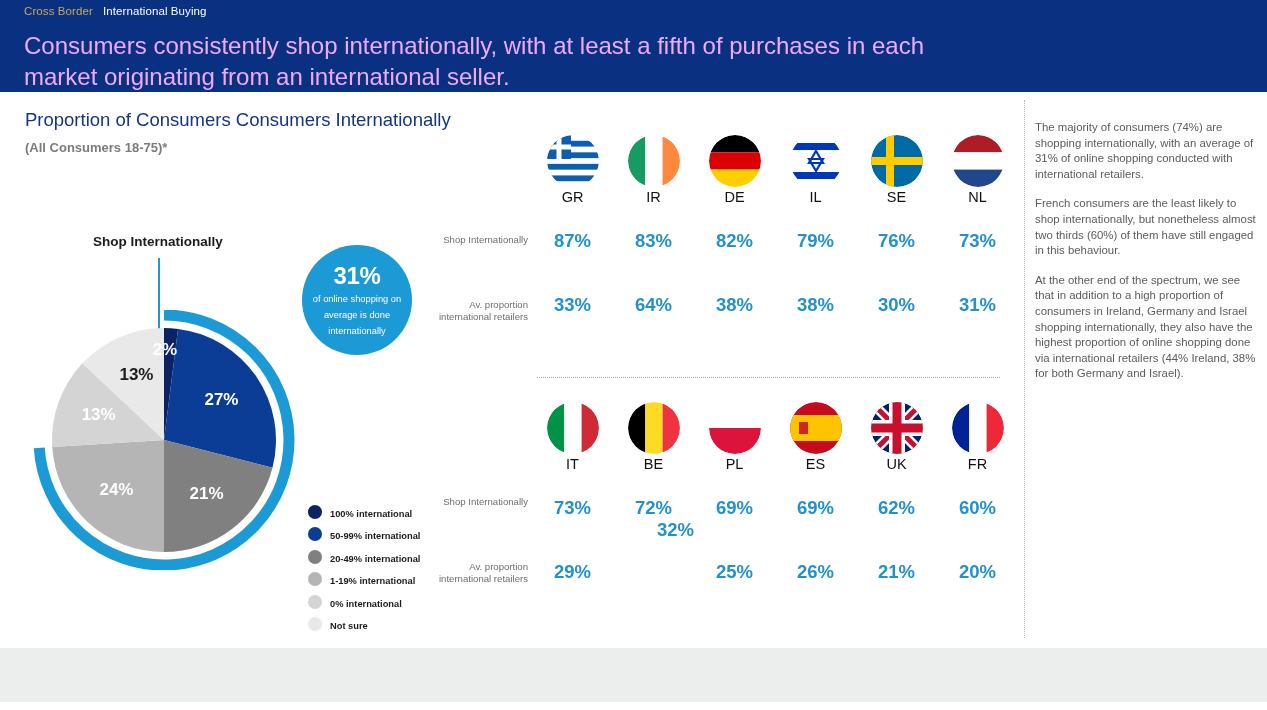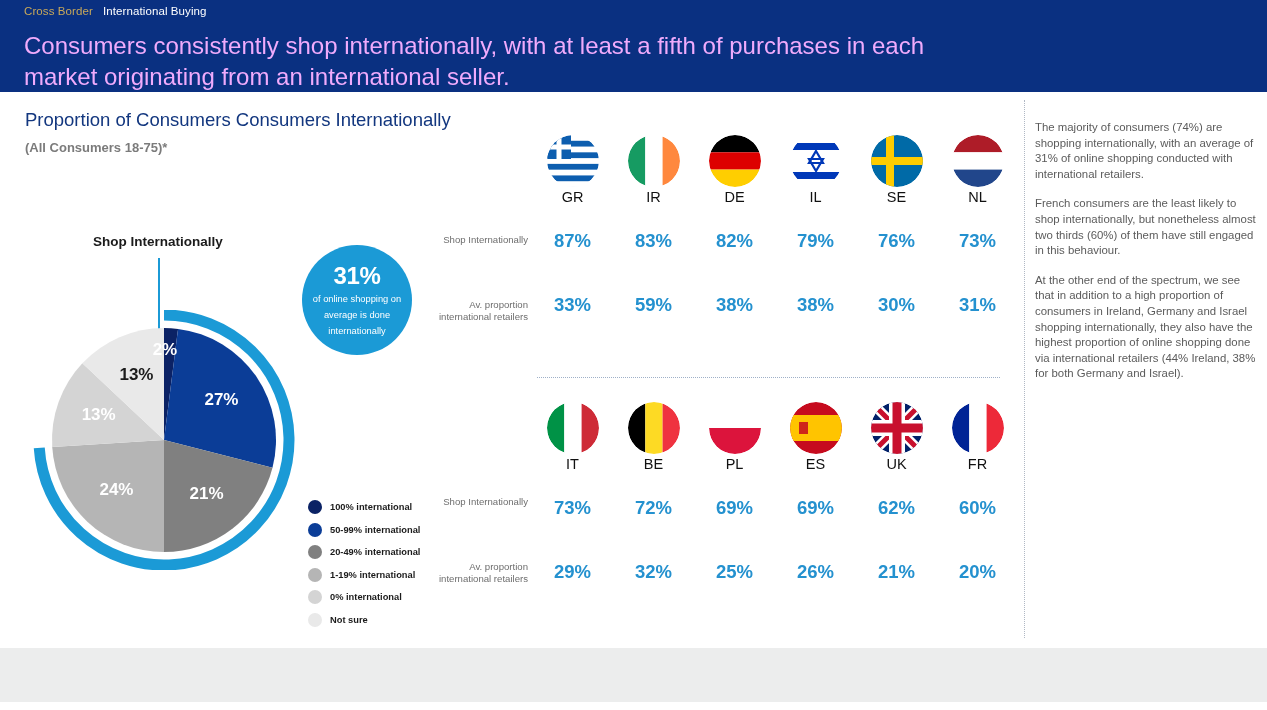--- a/index.html
+++ b/index.html
@@ -60,21 +60,21 @@
   
   .bubble {
     position:absolute; left:302px; top:245px; width:110px; height:110px;
     border-radius:50%; background:#1b9ad6; color:#fff; text-align:center;
   }
   .bubble-num { font-size:24px; font-weight:bold; margin-top:17px; letter-spacing:-.3px; }
   .bubble-txt { font-size:9.3px; line-height:16px; padding:1px 8px 0; }
 
   
   .legend { position:absolute; left:308px; top:496px; width:130px; }
-  .leg-row { display:flex; align-items:center; height:22.5px; }
+  .leg-row { display:flex; align-items:flex-end; height:22.5px; }
   .leg-dot { width:14px; height:14px; border-radius:50%; flex:0 0 auto; }
   .leg-txt { font-size:9.3px; color:#1b1b1b; margin-left:8px; white-space:nowrap; font-weight:bold;}
 
   
   .rowlab {
     position:absolute; text-align:right; color:#6e6e6e;
     font-size:9.6px; line-height:12.4px; width:110px;
   }
 
   
@@ -223,21 +223,21 @@
               </clipPath>
             </defs>
             <g clip-path="url(#c_ireland-flag)">
               <rect width="17.3" height="52" fill="#169b62"></rect>
               <rect x="17.3" width="17.3" height="52" fill="#fff"></rect>
               <rect x="34.6" width="17.4" height="52" fill="#ff883e"></rect>
             </g>
           </svg></div>
         <div class="ccode">IR</div>
         <div class="pct" style="margin-top: 25px;">83%</div>
-        <div class="pct" style="margin-top: 42px;">59%</div>
+        <div class="pct" style="margin-top: 42px;">64%</div>
       </div>
       <div class="cell">
         <div class="flag"><svg viewBox="0 0 52 52" width="52" height="52">
             <defs>
               <clipPath id="c_germany-flag">
                 <circle cx="26" cy="26" r="26"></circle>
               </clipPath>
             </defs>
             <g clip-path="url(#c_germany-flag)">
               <rect width="52" height="17.3" fill="#000"></rect>
@@ -330,21 +330,21 @@
               </clipPath>
             </defs>
             <g clip-path="url(#c_belgium-flag)">
               <rect width="17.3" height="52" fill="#000"></rect>
               <rect x="17.3" width="17.3" height="52" fill="#fdda24"></rect>
               <rect x="34.6" width="17.4" height="52" fill="#ef3340"></rect>
             </g>
           </svg></div>
         <div class="ccode">BE</div>
         <div class="pct" style="margin-top: 25px;">72%</div>
-        <div class="pct" style="margin-top: 42px;">32%</div>
+        <div class="pct" style=" text-align: right;">32%</div>
       </div>
       <div class="cell">
         <div class="flag"><svg viewBox="0 0 52 52" width="52" height="52">
             <defs>
               <clipPath id="c_poland-flag">
                 <circle cx="26" cy="26" r="26"></circle>
               </clipPath>
             </defs>
             <g clip-path="url(#c_poland-flag)">
               <rect width="52" height="26" fill="#fff"></rect>

